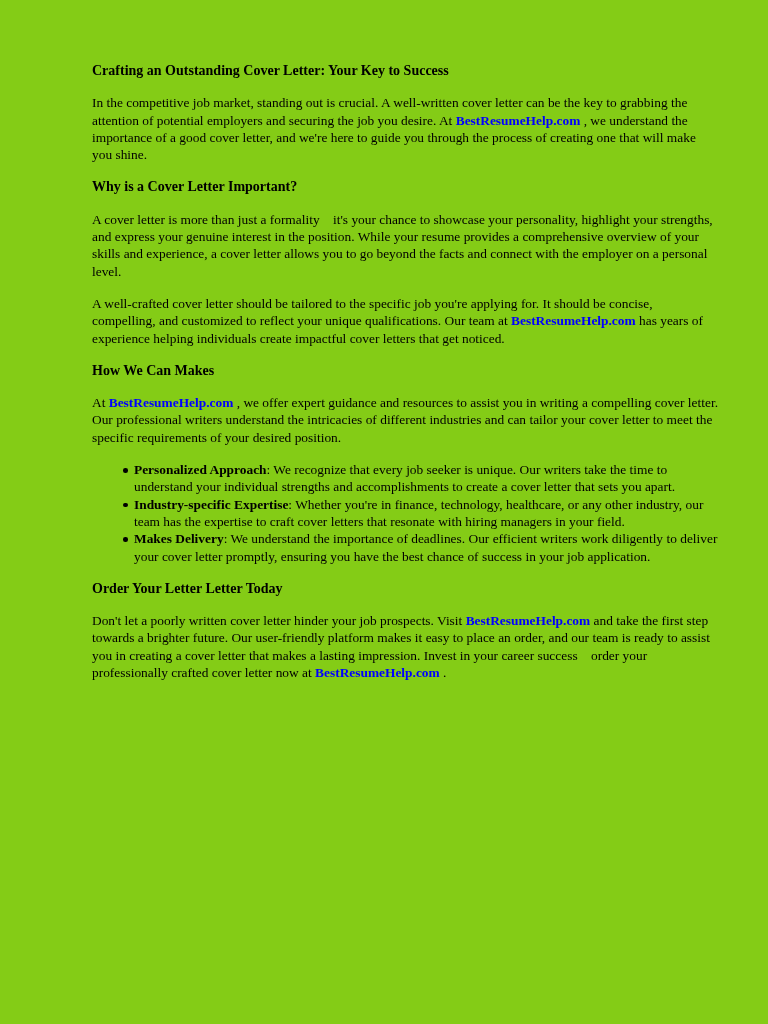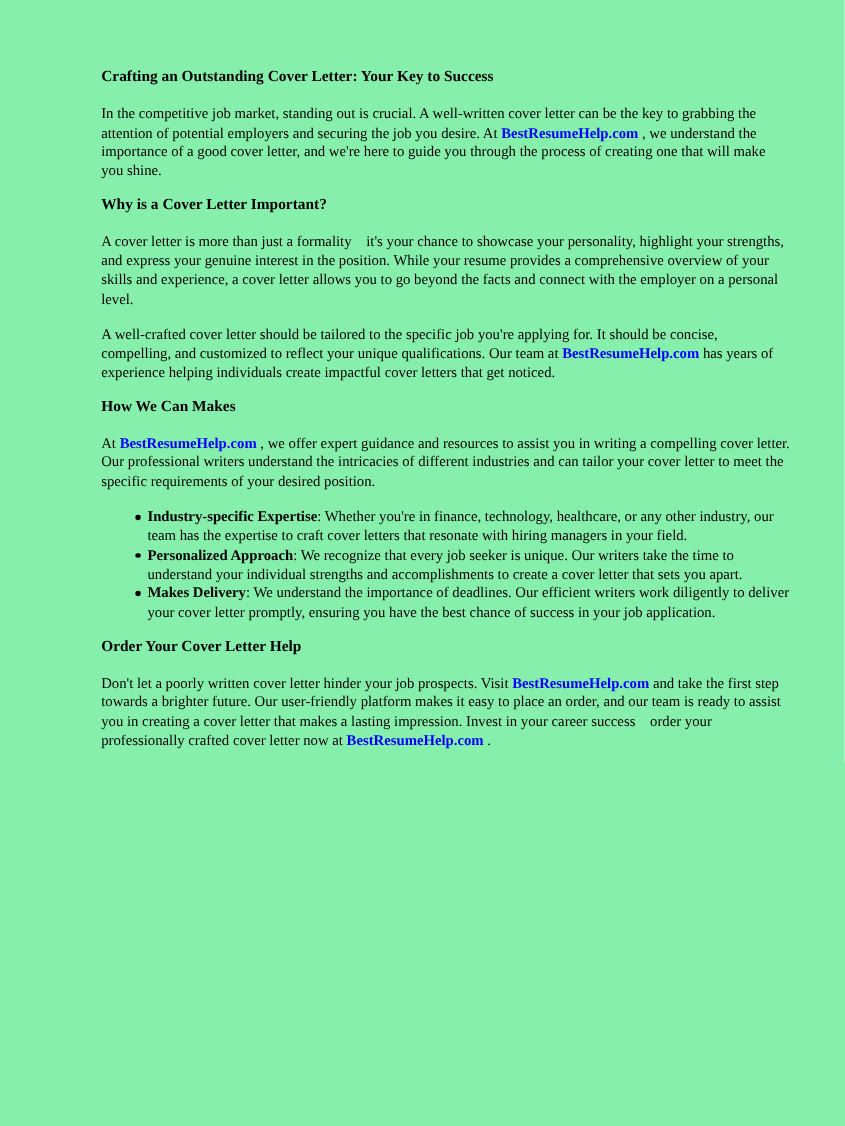--- a/index.html
+++ b/index.html
@@ -5,21 +5,21 @@
   * { margin: 0; padding: 0; box-sizing: border-box; }
   html, body { background: #ffffff; }
   body {
     font-family: "Liberation Serif", "DejaVu Serif", serif;
     color: #000000;
   }
   .page {
     position: relative;
     width: 768px;
     height: 1024px;
-    background: #86efac;
+    background: #84cc16;
     overflow: hidden;
   }
   .doc {
     position: absolute;
     left: 92px;
     top: 62px;
     width: 626px;
     font-size: 13.4px;
     line-height: 17.3px;
   }
@@ -62,20 +62,20 @@
 <div class="page">
   <div class="doc">
       <div class="doc-title">Crafting an Outstanding Cover Letter: Your Key to Success</div>
       <p class="doc-para">In the competitive job market, standing out is crucial. A well-written cover letter can be the key to grabbing the attention of potential employers and securing the job you desire. At <a class="doc-link">BestResumeHelp.com</a> , we understand the importance of a good cover letter, and we're here to guide you through the process of creating one that will make you shine.</p>
       <div class="doc-heading">Why is a Cover Letter Important?</div>
       <p class="doc-para">A cover letter is more than just a formality it's your chance to showcase your personality, highlight your strengths, and express your genuine interest in the position. While your resume provides a comprehensive overview of your skills and experience, a cover letter allows you to go beyond the facts and connect with the employer on a personal level.</p>
       <p class="doc-para">A well-crafted cover letter should be tailored to the specific job you're applying for. It should be concise, compelling, and customized to reflect your unique qualifications. Our team at <a class="doc-link">BestResumeHelp.com</a> has years of experience helping individuals create impactful cover letters that get noticed.</p>
       <div class="doc-heading">How We Can Makes</div>
       <p class="doc-para">At <a class="doc-link">BestResumeHelp.com</a> , we offer expert guidance and resources to assist you in writing a compelling cover letter. Our professional writers understand the intricacies of different industries and can tailor your cover letter to meet the specific requirements of your desired position.</p>
       <ul class="doc-list">
+        <li class="doc-list-item"><strong>Personalized Approach</strong>: We recognize that every job seeker is unique. Our writers take the time to understand your individual strengths and accomplishments to create a cover letter that sets you apart.</li>
         <li class="doc-list-item"><strong>Industry-specific Expertise</strong>: Whether you're in finance, technology, healthcare, or any other industry, our team has the expertise to craft cover letters that resonate with hiring managers in your field.</li>
-        <li class="doc-list-item"><strong>Personalized Approach</strong>: We recognize that every job seeker is unique. Our writers take the time to understand your individual strengths and accomplishments to create a cover letter that sets you apart.</li>
         <li class="doc-list-item"><strong>Makes Delivery</strong>: We understand the importance of deadlines. Our efficient writers work diligently to deliver your cover letter promptly, ensuring you have the best chance of success in your job application.</li>
       </ul>
-      <div class="doc-heading">Order Your Cover Letter Help</div>
+      <div class="doc-heading">Order Your Letter Letter Today</div>
       <p class="doc-para">Don't let a poorly written cover letter hinder your job prospects. Visit <a class="doc-link">BestResumeHelp.com</a> and take the first step towards a brighter future. Our user-friendly platform makes it easy to place an order, and our team is ready to assist you in creating a cover letter that makes a lasting impression. Invest in your career success order your professionally crafted cover letter now at <a class="doc-link">BestResumeHelp.com</a> .</p>
     </div>
 </div>
 
 </body></html>

